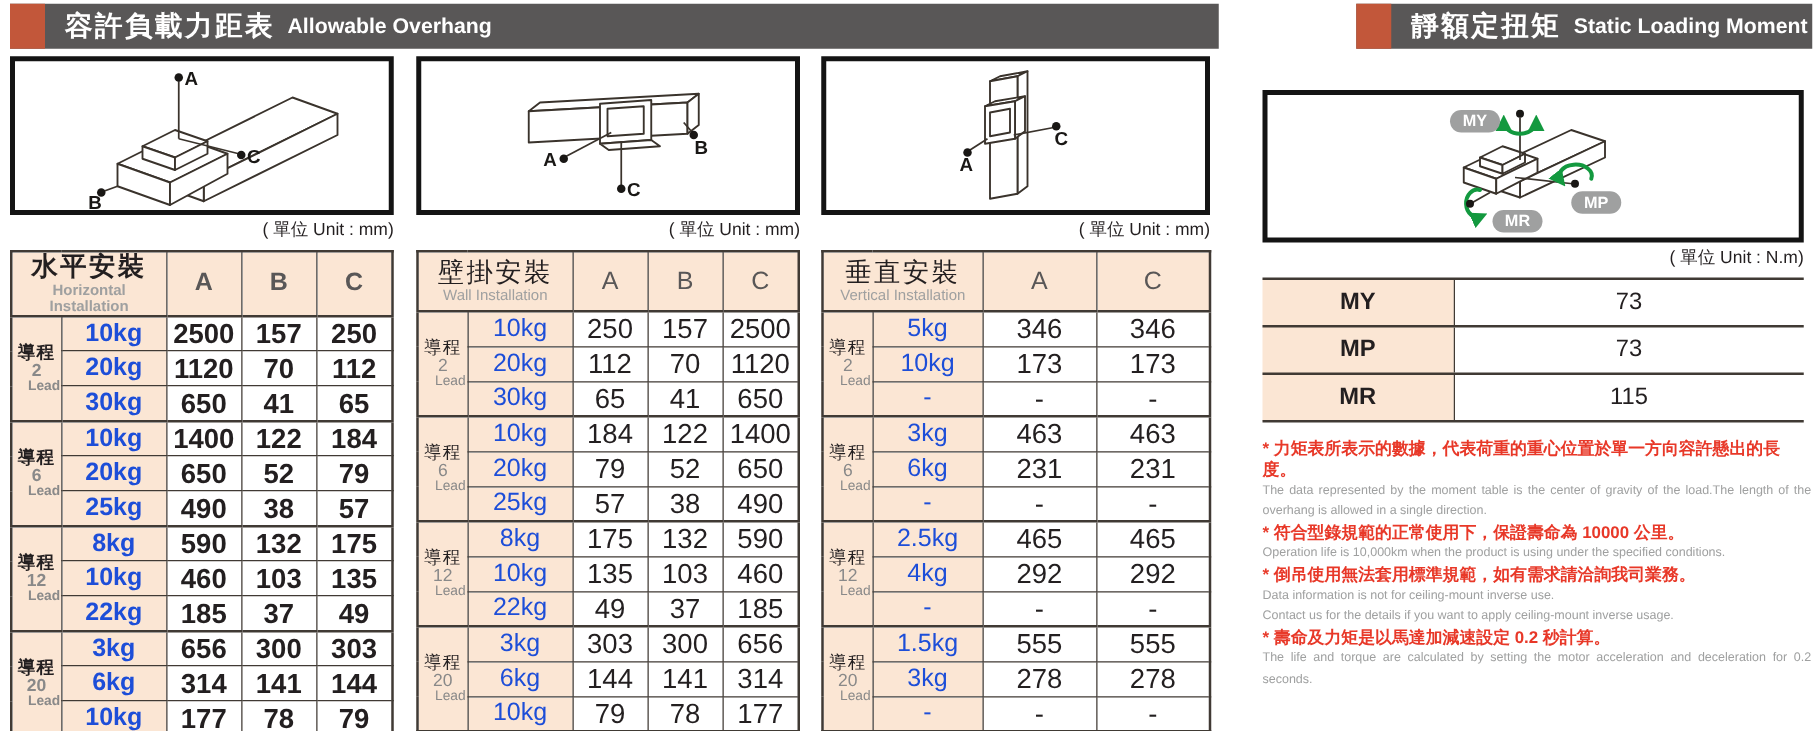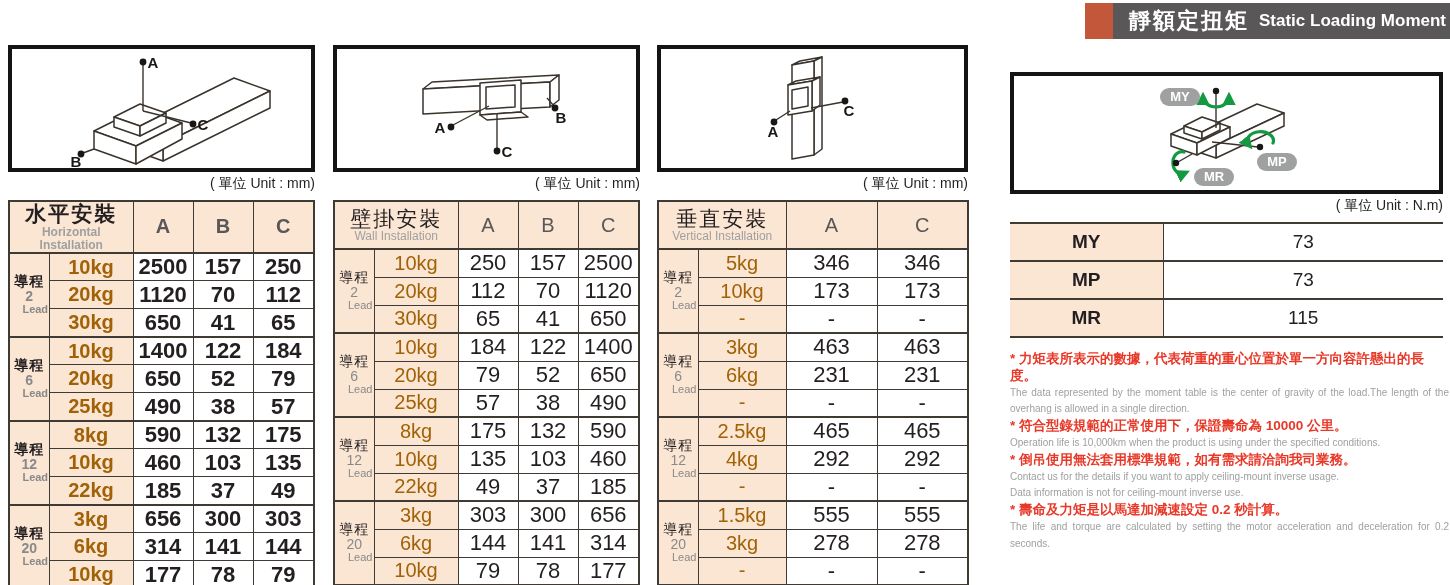--- a/index.html
+++ b/index.html
@@ -33,21 +33,21 @@
   table.ov td { border:1px solid #403a34; text-align:center; vertical-align:middle; overflow:hidden; padding:0; }
   table.ov tr { height:28px; }
   td.hc { background:#fbe6d4; height:48px; border-bottom-width:2px !important; }
   .ttl-zh { display:block; font-size:21px; color:#231f20; line-height:1.12; letter-spacing:2px; }
   .ttl-en { display:block; font-size:12px; color:#9fa0a0; line-height:1.1; }
   td.abc { background:#fbe6d4; font-size:20px; color:#595757; border-bottom-width:2px !important; }
   td.lead { background:#fbe6d4; line-height:1.08; padding:1px 0; }
   .ld-zh { display:block; font-size:14px; color:#231f20; letter-spacing:1px; }
   .ld-no { display:block; font-size:14px; color:#898989; }
   .ld-en { display:block; font-size:11px; color:#898989;padding-left:12px; }
-  td.load { background:#fbe6d4; font-size:20px; color:#a16207;margin-left:12px; }
+  td.load { background:#fbe6d4; font-size:20px; color:#1d4ed8;margin-left:12px; }
   td.val  { background:#fff; font-size:22px; color:#231f20; }
   tr.gt td { border-top-width:2px; }
 
   
   .mtable { position:absolute; left:1010px; top:222px; width:433px; border-collapse:collapse; table-layout:fixed; }
   .mtable td { border-top:2px solid #403a34; border-bottom:2px solid #403a34; height:38px;
                text-align:center; vertical-align:middle; }
   .mtable td.ml { width:153px; background:#fbe6d4; border-right:1.5px solid #403a34;
                   font-weight:bold; font-size:19px; color:#231f20; }
   .mtable td.mv { font-size:19px; color:#231f20; }
@@ -56,20 +56,25 @@
   .fnotes { position:absolute; left:1010px; top:351px; width:439px; }
   .fnotes p { font-size:10px; line-height:16.8px; margin:0; }
   .fnotes p.red { color:#e83828; font-weight:bold; font-size:13.5px; }
   .fnotes p.gray { color:#9fa0a0; text-align:justify; }
 </style>
 </head>
 <body>
 
 <div class="page">
 
+  <div class="hdr" style="left:8px;width:967px;">
+    <div class="hdr-sq"></div>
+    <span class="hdr-zh">容許負載力距表</span>
+    <span class="hdr-en">Allowable Overhang</span>
+  </div>
 
   <div class="hdr" style="left:1085px;width:421px;">
     <div class="hdr-sq"></div>
     <span class="hdr-zh">靜額定扭矩</span>
     <span class="hdr-en">Static Loading Moment</span>
   </div>
 
   <div class="panel" style="left:8px;top:45px;width:307px;height:127px;">
     <svg viewBox="0 0 299 119">
       <g class="ln">
@@ -523,19 +528,19 @@
       </tr>
     </tbody>
   </table>
 
   <div class="fnotes" id="fnotes">
       <p class="red">* 力矩表所表示的數據，代表荷重的重心位置於單一方向容許懸出的長度。</p>
       <p class="gray">The data represented by the moment table is the center of gravity of the load.The length of the overhang is allowed in a single direction.</p>
       <p class="red">* 符合型錄規範的正常使用下，保證壽命為 10000 公里。</p>
       <p class="gray">Operation life is 10,000km when the product is using under the specified conditions.</p>
       <p class="red">* 倒吊使用無法套用標準規範，如有需求請洽詢我司業務。</p>
+      <p class="gray">Data information is not for ceiling-mount inverse use.</p>
       <p class="gray">Contact us for the details if you want to apply ceiling-mount inverse usage.</p>
-      <p class="gray">Data information is not for ceiling-mount inverse use.</p>
       <p class="red">* 壽命及力矩是以馬達加減速設定 0.2 秒計算。</p>
       <p class="gray">The life and torque are calculated by setting the motor acceleration and deceleration for 0.2 seconds.</p>
     </div>
 
 </div>
 
 </body></html>

